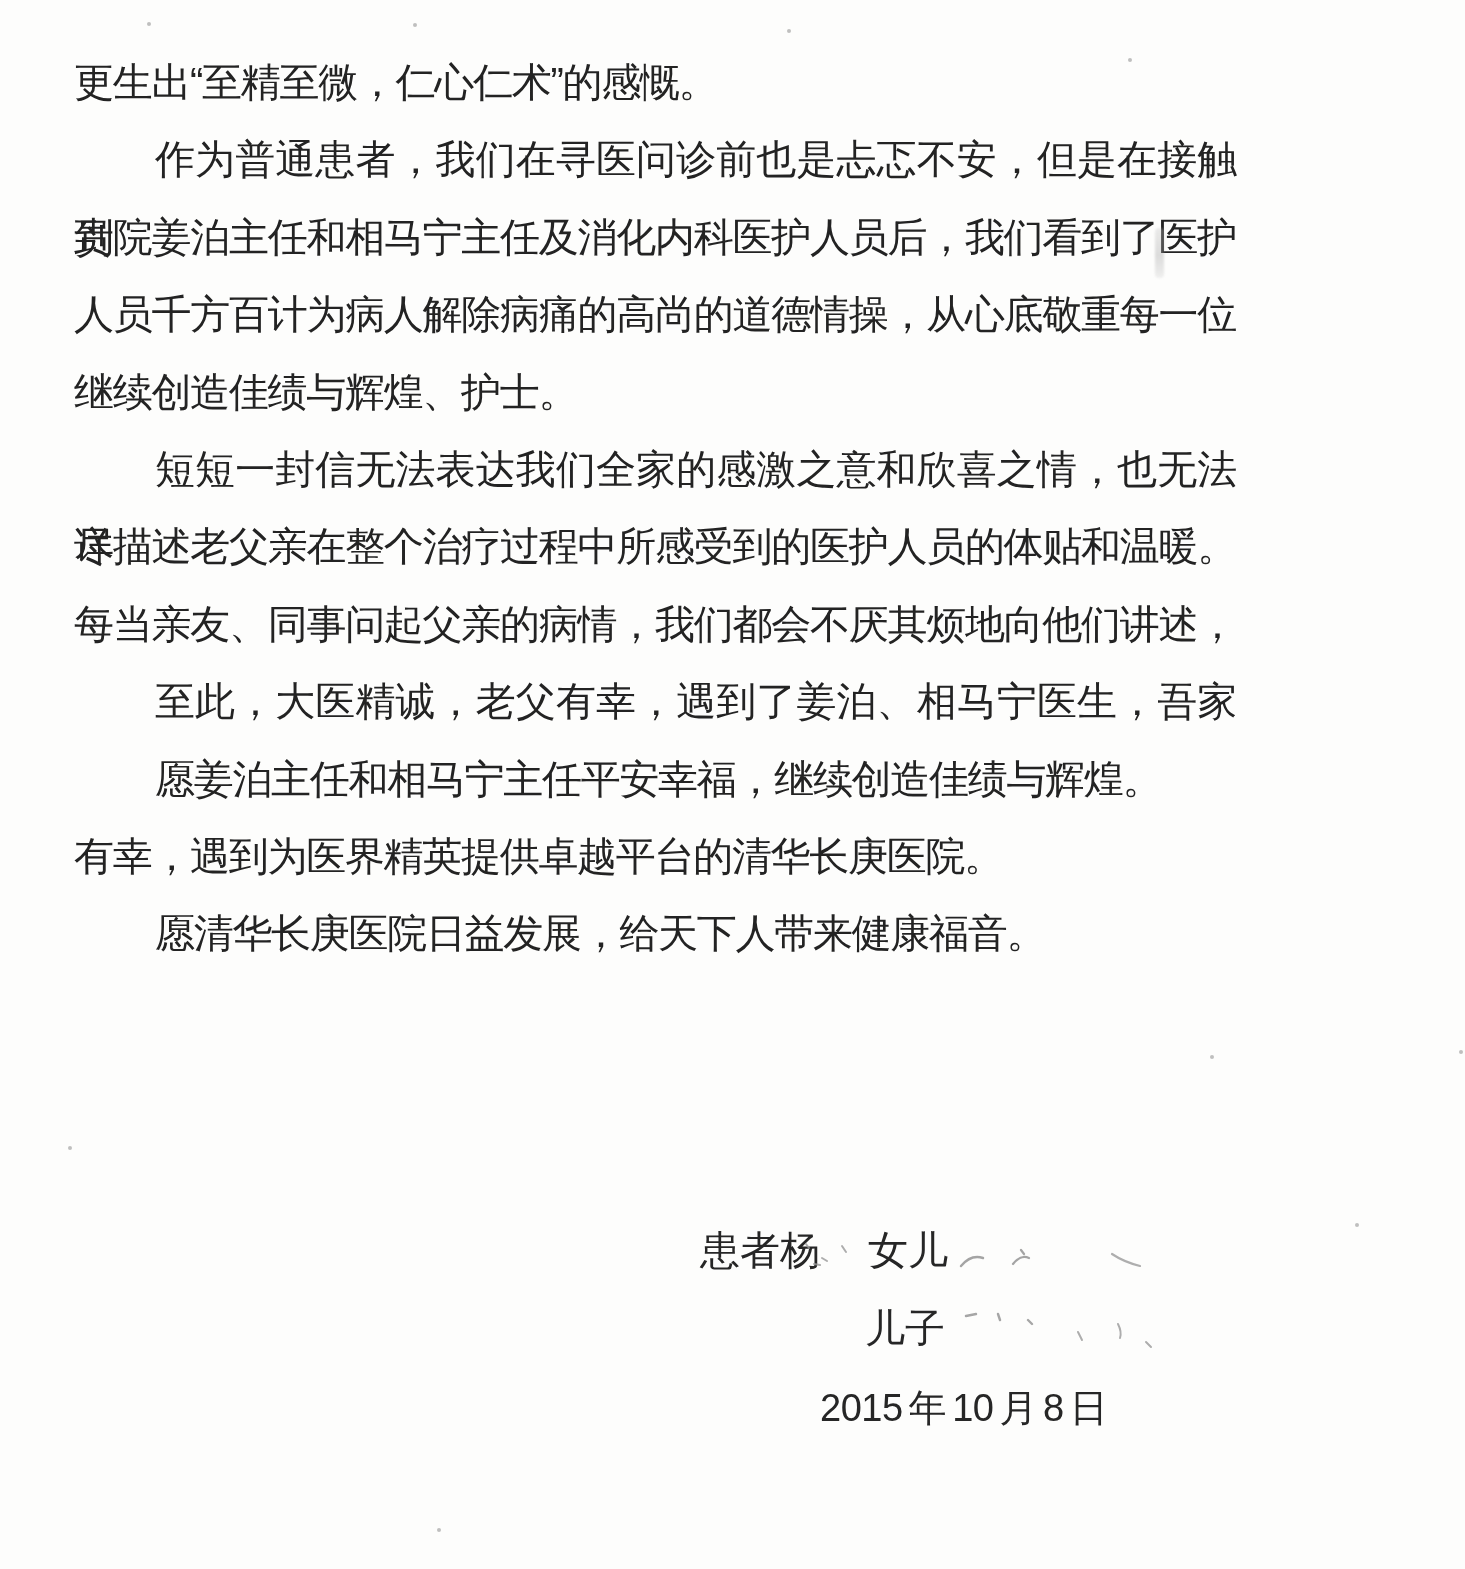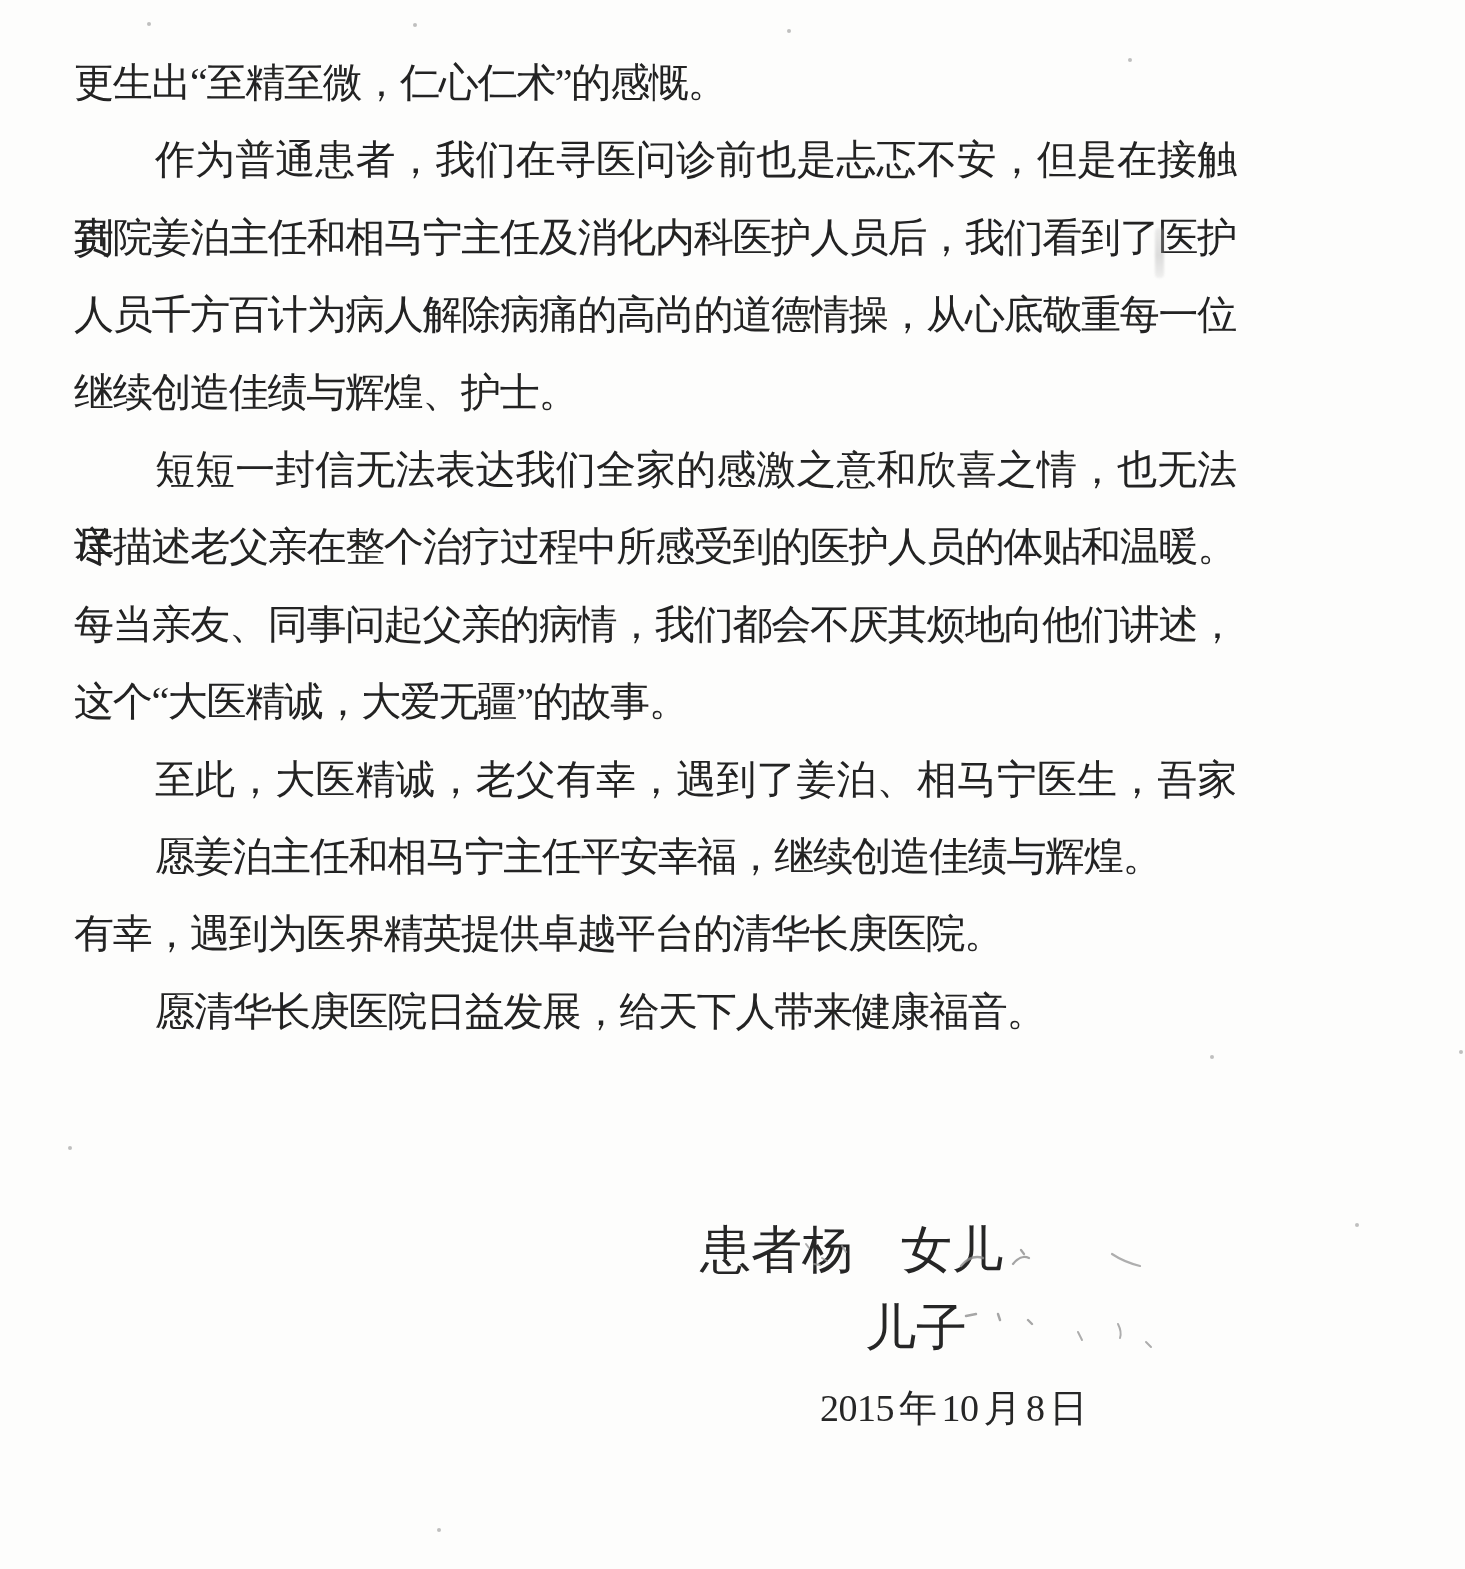--- a/index.html
+++ b/index.html
@@ -6,21 +6,21 @@
     margin: 0;
     padding: 0;
     background: #ffffff;
   }
   .page {
     position: relative;
     width: 1465px;
     height: 1569px;
     background: #fdfdfc;
     overflow: hidden;
-    font-family: Liberation Serif, serif;
+    font-family: Liberation Sans, sans-serif;
     color: #232323;
   }
   
   .letter-body {
     position: absolute;
     left: 74px;
     top: 44px;
     width: 1162px;
     font-size: 40px;
     letter-spacing: -1.3px;
@@ -33,21 +33,21 @@
   }
   .body-line.indent { text-indent: 81px; }
   .body-line.justify {
     white-space: normal;
     text-align: justify;
     text-align-last: justify;
   }
   
   .sig-line {
     position: absolute;
-    font-size: 51px;
+    font-size: 40px;
     line-height: 44px;
     white-space: nowrap;
     color: #262626;
   }
   .sig-patient { left: 700px; top: 1228px; }
   .sig-son     { left: 865px; top: 1306px; }
   .sig-date    { left: 820px; top: 1386px; font-size: 38px; letter-spacing: -0.5px; word-spacing: -4px; }
   .name-gap { display: inline-block; width: 48px; }
   
   .artifact { position: absolute; pointer-events: none; }
@@ -74,21 +74,20 @@
 
   <div class="letter-body">
     <div class="body-line">更生出“至精至微，仁心仁术”的感慨。</div>
     <div class="body-line indent justify">作为普通患者，我们在寻医问诊前也是忐忑不安，但是在接触到</div>
     <div class="body-line justify">贵院姜泊主任和相马宁主任及消化内科医护人员后，我们看到了医护</div>
     <div class="body-line justify">人员千方百计为病人解除病痛的高尚的道德情操，从心底敬重每一位</div>
     <div class="body-line">继续创造佳绩与辉煌、护士。</div>
     <div class="body-line indent justify">短短一封信无法表达我们全家的感激之意和欣喜之情，也无法详</div>
     <div class="body-line justify">尽描述老父亲在整个治疗过程中所感受到的医护人员的体贴和温暖。</div>
     <div class="body-line justify">每当亲友、同事问起父亲的病情，我们都会不厌其烦地向他们讲述，</div>
-    <div class="body-line">这个“大医精诚，大爱无疆”的故事。</div>
     <div class="body-line indent justify">至此，大医精诚，老父有幸，遇到了姜泊、相马宁医生，吾家</div>
     <div class="body-line indent">愿姜泊主任和相马宁主任平安幸福，继续创造佳绩与辉煌。</div>
     <div class="body-line">有幸，遇到为医界精英提供卓越平台的清华长庚医院。</div>
     <div class="body-line indent">愿清华长庚医院日益发展，给天下人带来健康福音。</div>
   </div>
 
   <div class="sig-line sig-patient">
     <span>患者杨</span><span class="name-gap"></span><span>女儿</span>
   </div>
   <div class="sig-line sig-son">

